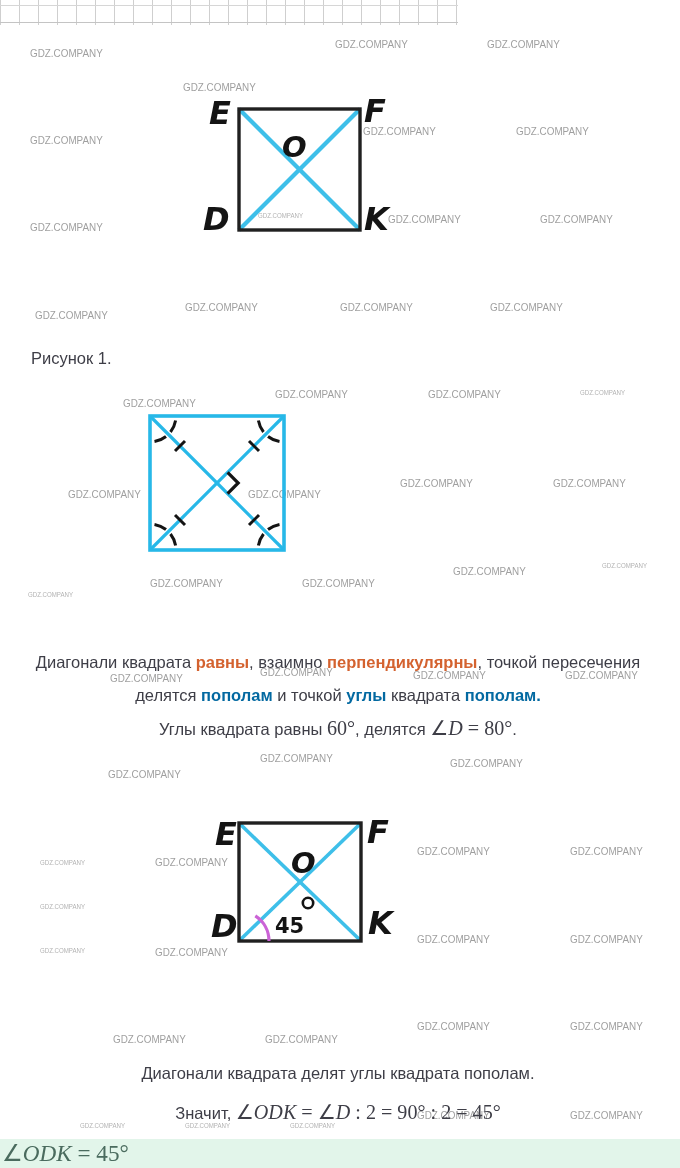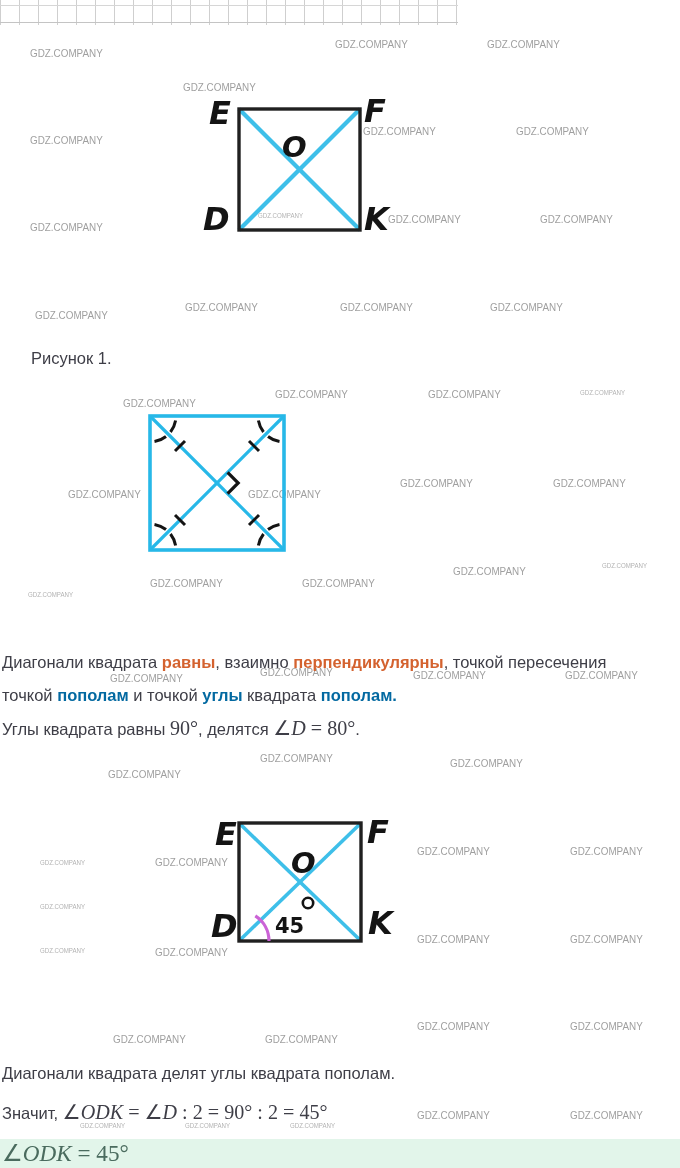--- a/index.html
+++ b/index.html
@@ -1,17 +1,17 @@
 <!DOCTYPE html>
 <html><head>
 <meta charset="utf-8">
 <style>
   html,body{margin:0;padding:0;background:#ffffff;}
   #page{position:relative;width:680px;height:1168px;overflow:hidden;background:#ffffff;
-        font-family:"Liberation Sans",sans-serif;}
+        font-family:"Liberation Sans",sans-serif;text-align:center;}
   
   #grid{position:absolute;left:0;top:0;width:458px;height:25px;
     background-image:
       linear-gradient(to bottom, transparent 22px, #c4c4c4 22px, #c4c4c4 23px, transparent 23px),
       linear-gradient(to bottom, transparent 5px, #d6d6d6 5px, #d6d6d6 6px, transparent 6px),
       repeating-linear-gradient(to right, #cfcfcf 0px, #cfcfcf 1px, transparent 1px, transparent 19px);}
   
   .wm{position:absolute;color:#8f8f8f;font-size:10.5px;white-space:nowrap;opacity:.85;
       transform:scaleX(.94);transform-origin:left top;letter-spacing:0;}
   .wm-s{font-size:6.5px;color:#a5a5a5;}
@@ -128,23 +128,23 @@
       <path d="M134.5,33.6 A26,26 0 0 1 123.0,28.5"></path>
       <path d="M118.5,24.0 A26,26 0 0 1 113.4,12.5"></path>
       <path d="M30.6,137.5 A26,26 0 0 0 25.5,126.0"></path>
       <path d="M21.0,121.5 A26,26 0 0 0 9.5,116.4"></path>
       <path d="M113.4,137.5 A26,26 0 0 1 118.5,126.0"></path>
       <path d="M123.0,121.5 A26,26 0 0 1 134.5,116.4"></path>
     </g>
     <polyline points="82.6,64.4 93.2,75 82.6,85.6" fill="none" stroke="#141414" stroke-width="3.2"></polyline>
   </svg>
 
-  <div id="paragraph" class="txt"><span>Диагонали квадрата </span><span class="b o">равны</span><span>, взаимно </span><span class="b o">перпендикулярны</span><span>, точкой пересечения</span><br><span>точкой </span><span class="b bl">пополам</span><span> и точкой </span><span class="b bl">углы</span><span> квадрата </span><span class="b bl">пополам.</span></div>
+  <div id="paragraph" class="txt"><span>Диагонали квадрата </span><span class="b o">равны</span><span>, взаимно </span><span class="b o">перпендикулярны</span><span>, точкой пересечения</span><br><span>делятся </span><span class="b bl">пополам</span><span> и точкой </span><span class="b bl">углы</span><span> квадрата </span><span class="b bl">пополам.</span></div>
 
-  <div id="line-angles" class="txt"><span>Углы квадрата равны </span><span class="m">90°</span><span>, делятся </span><span class="m">∠</span><span class="m i">D</span><span class="m"> = 80°</span><span>.</span></div>
+  <div id="line-angles" class="txt"><span>Углы квадрата равны </span><span class="m">60°</span><span>, делятся </span><span class="m">∠</span><span class="m i">D</span><span class="m"> = 80°</span><span>.</span></div>
 
   <svg id="fig3" class="fig" width="200" height="170" viewBox="0 0 200 170">
     <line x1="34" y1="33" x2="156" y2="151" stroke="#3ebfe9" stroke-width="3.6"></line>
     <line x1="156" y1="33" x2="34" y2="151" stroke="#3ebfe9" stroke-width="3.6"></line>
     <rect x="34" y="33" width="122" height="118" fill="none" stroke="#202020" stroke-width="3.4"></rect>
     <path d="M64,151 A30,30 0 0 0 50.3,125.8" fill="none" stroke="#cb63d6" stroke-width="3.2"></path>
     <text class="vlabel" x="10" y="55" font-size="32">E</text>
     <text class="vlabel" x="162" y="53" font-size="32">F</text>
     <text class="vlabel" x="6" y="147" font-size="32">D</text>
     <text class="vlabel" x="163" y="144" font-size="32">K</text>

